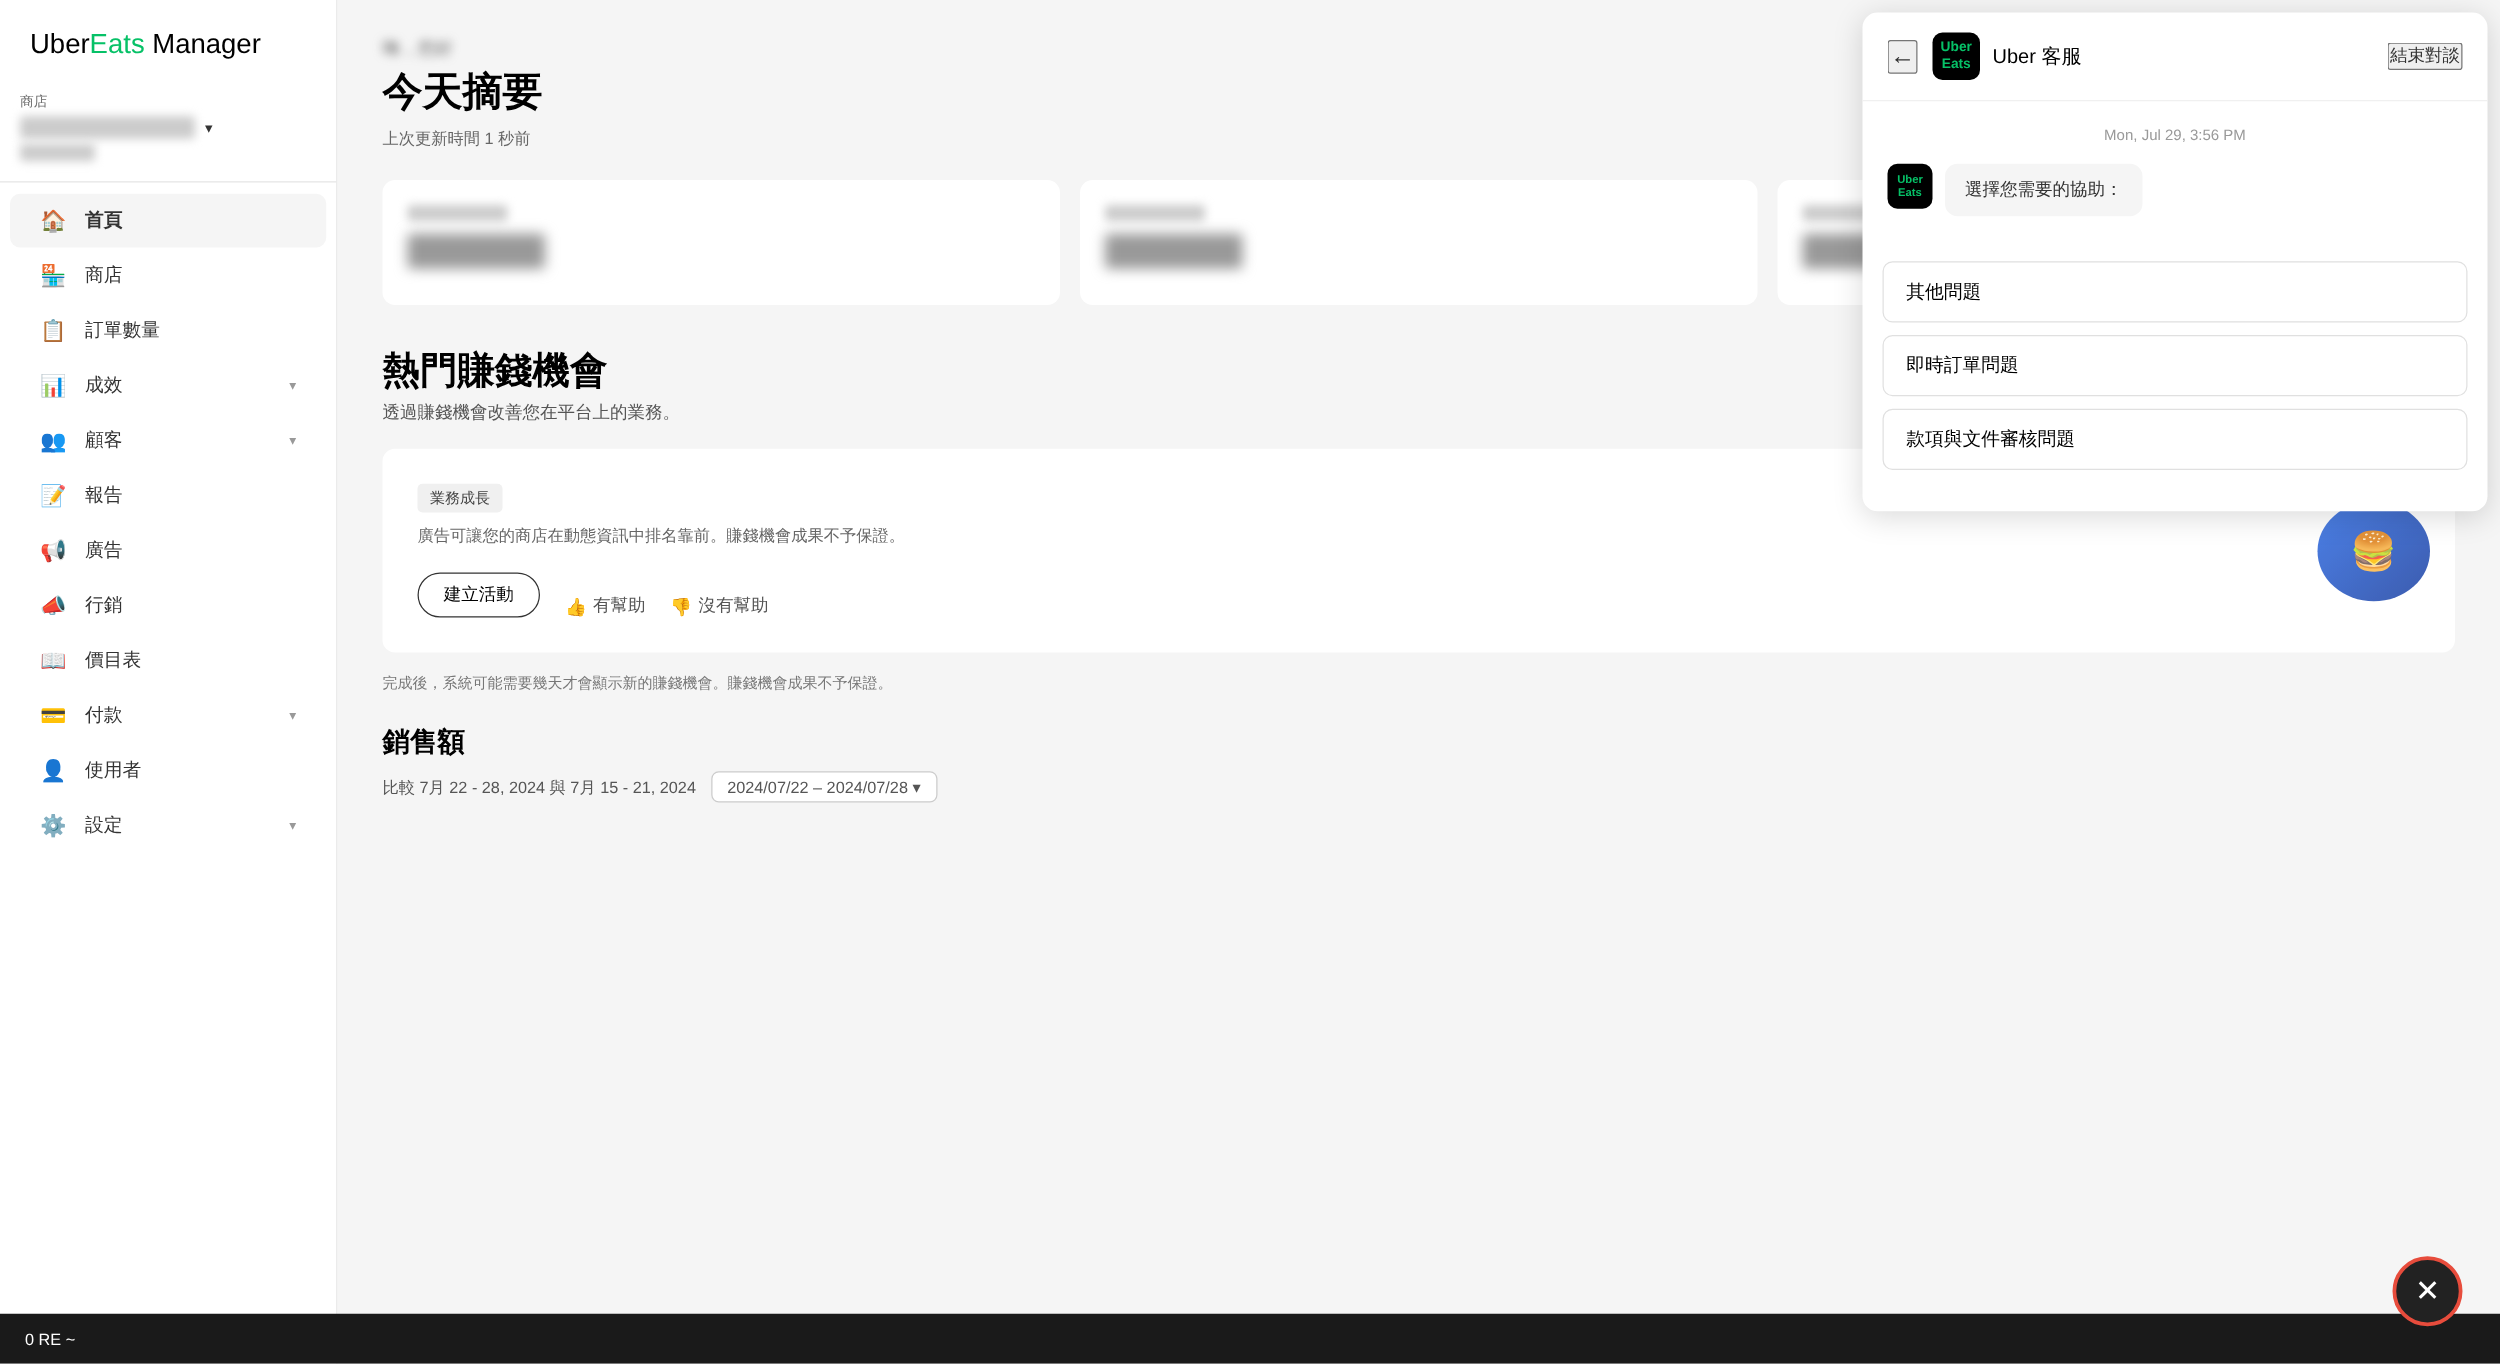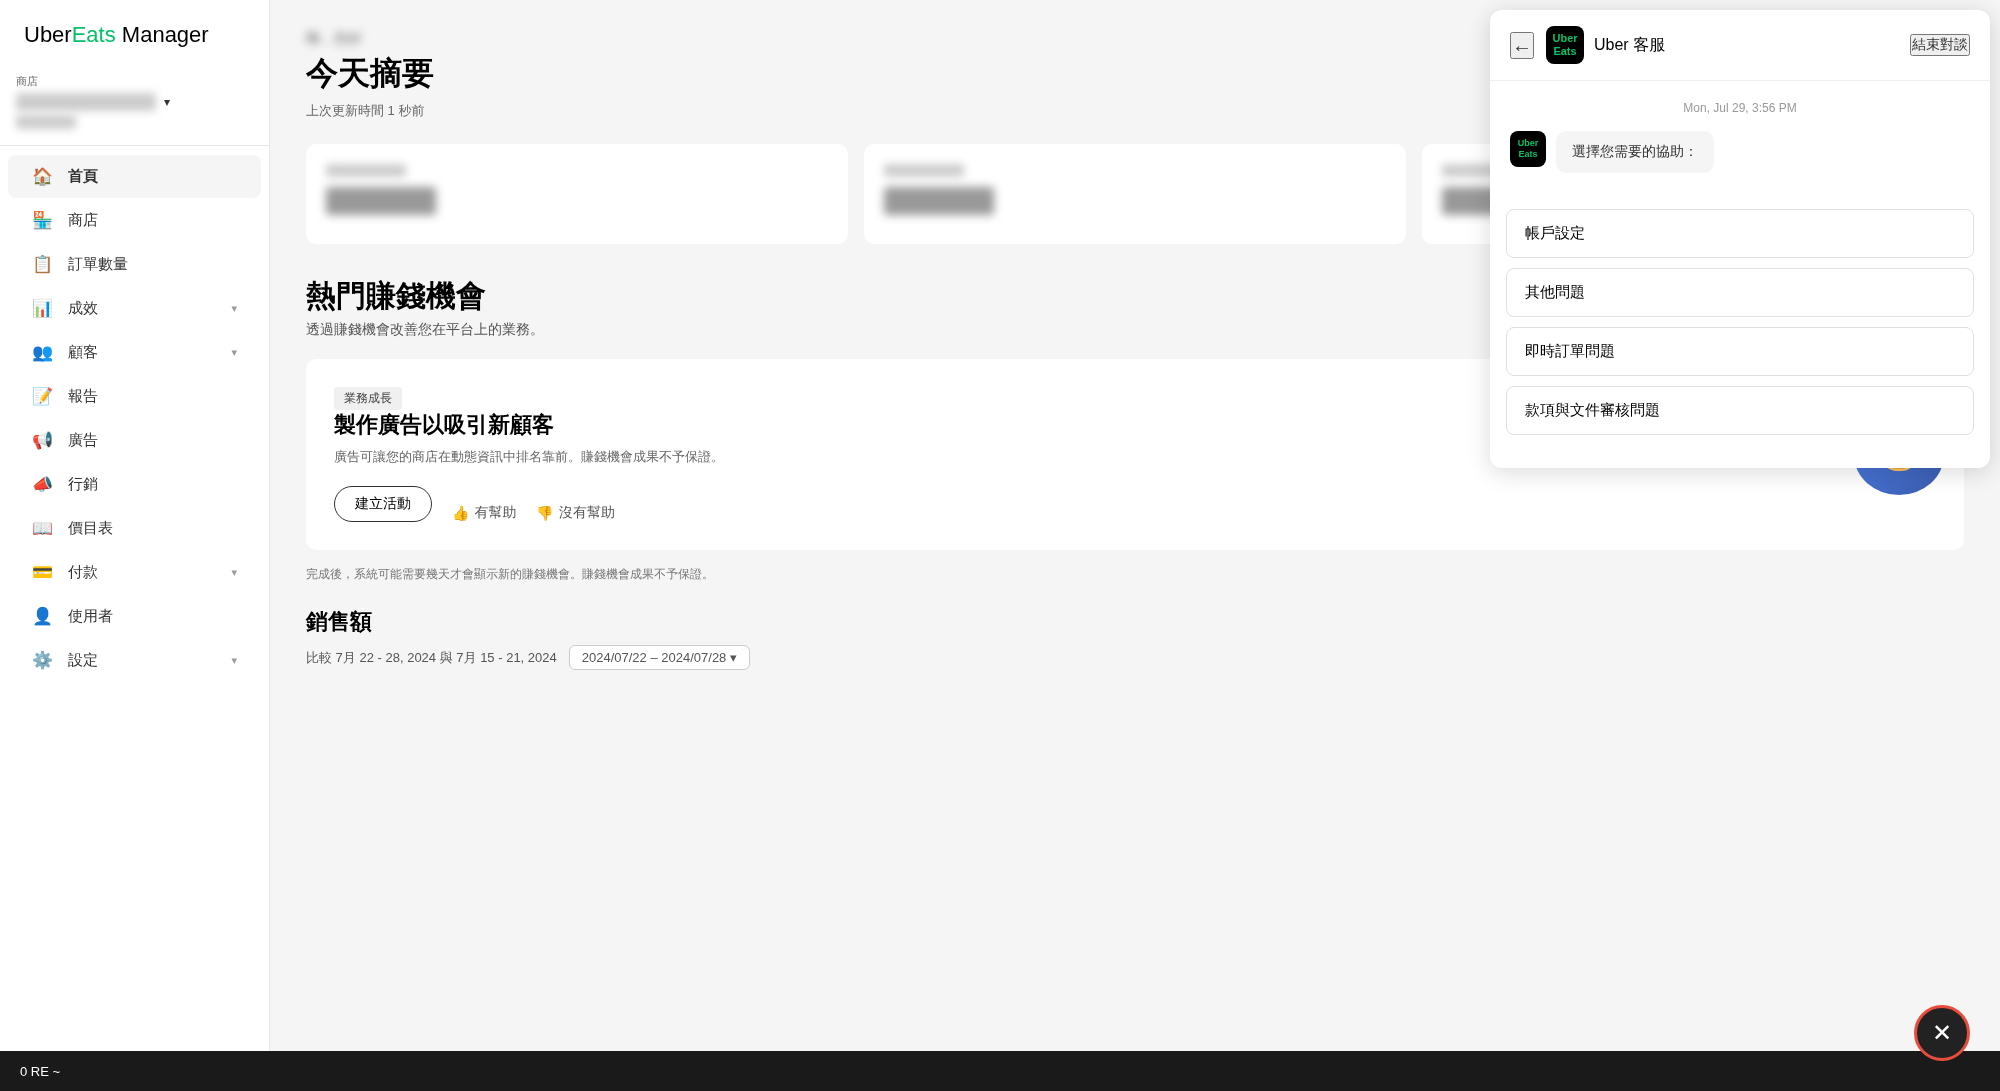--- a/index.html
+++ b/index.html
@@ -105,20 +105,21 @@
       margin-bottom: 16px;
       position: relative;
       overflow: hidden;
     }
     .opp-tag {
       display: inline-block;
       background: #f0f0f0;
       font-size: 12px;
       padding: 3px 10px;
       border-radius: 4px;
+      margin-bottom: 10px;
       color: #444;
     }
     .opp-title { font-size: 22px; font-weight: 700; margin-bottom: 8px; }
     .opp-desc { font-size: 13px; color: #666; margin-bottom: 20px; max-width: 480px; }
     .opp-actions { display: flex; align-items: flex-end; gap: 20px; }
     .btn-create {
       border: 1.5px solid #333;
       background: transparent;
       padding: 8px 20px;
       border-radius: 20px;
@@ -360,21 +361,20 @@
       <div class="card-label-blur"></div>
       <div class="card-value-blur"></div>
     </div>
   </div>
 
   <div class="section-title">熱門賺錢機會</div>
   <div class="section-sub">透過賺錢機會改善您在平台上的業務。</div>
 
   <div class="opportunity-card">
     <div class="opp-tag">業務成長</div>
-    <div class="opp-title">製作廣告以吸引新顧客</div>
     <div class="opp-desc">廣告可讓您的商店在動態資訊中排名靠前。賺錢機會成果不予保證。</div>
     <div class="opp-actions">
       <button class="btn-create">建立活動</button>
       <button class="feedback-btn">
         <span>👍</span>
         <span>有幫助</span>
       </button>
       <button class="feedback-btn">
         <span>👎</span>
         <span>沒有幫助</span>
@@ -408,21 +408,20 @@
     <div class="chat-message">
       <div class="msg-avatar">
         <div class="msg-avatar-inner">Uber<br>Eats</div>
       </div>
       <div class="msg-bubble">
         <span>選擇您需要的協助：</span>
       </div>
     </div>
   </div>
   <div class="chat-options">
-    <button class="chat-option">帳戶設定</button>
     <button class="chat-option">其他問題</button>
     <button class="chat-option">即時訂單問題</button>
     <button class="chat-option" style="margin-bottom:33px;">款項與文件審核問題</button>
   </div>
 </div>
 
 <div class="close-btn">
   <span class="close-btn-icon">✕</span>
 </div>
 

